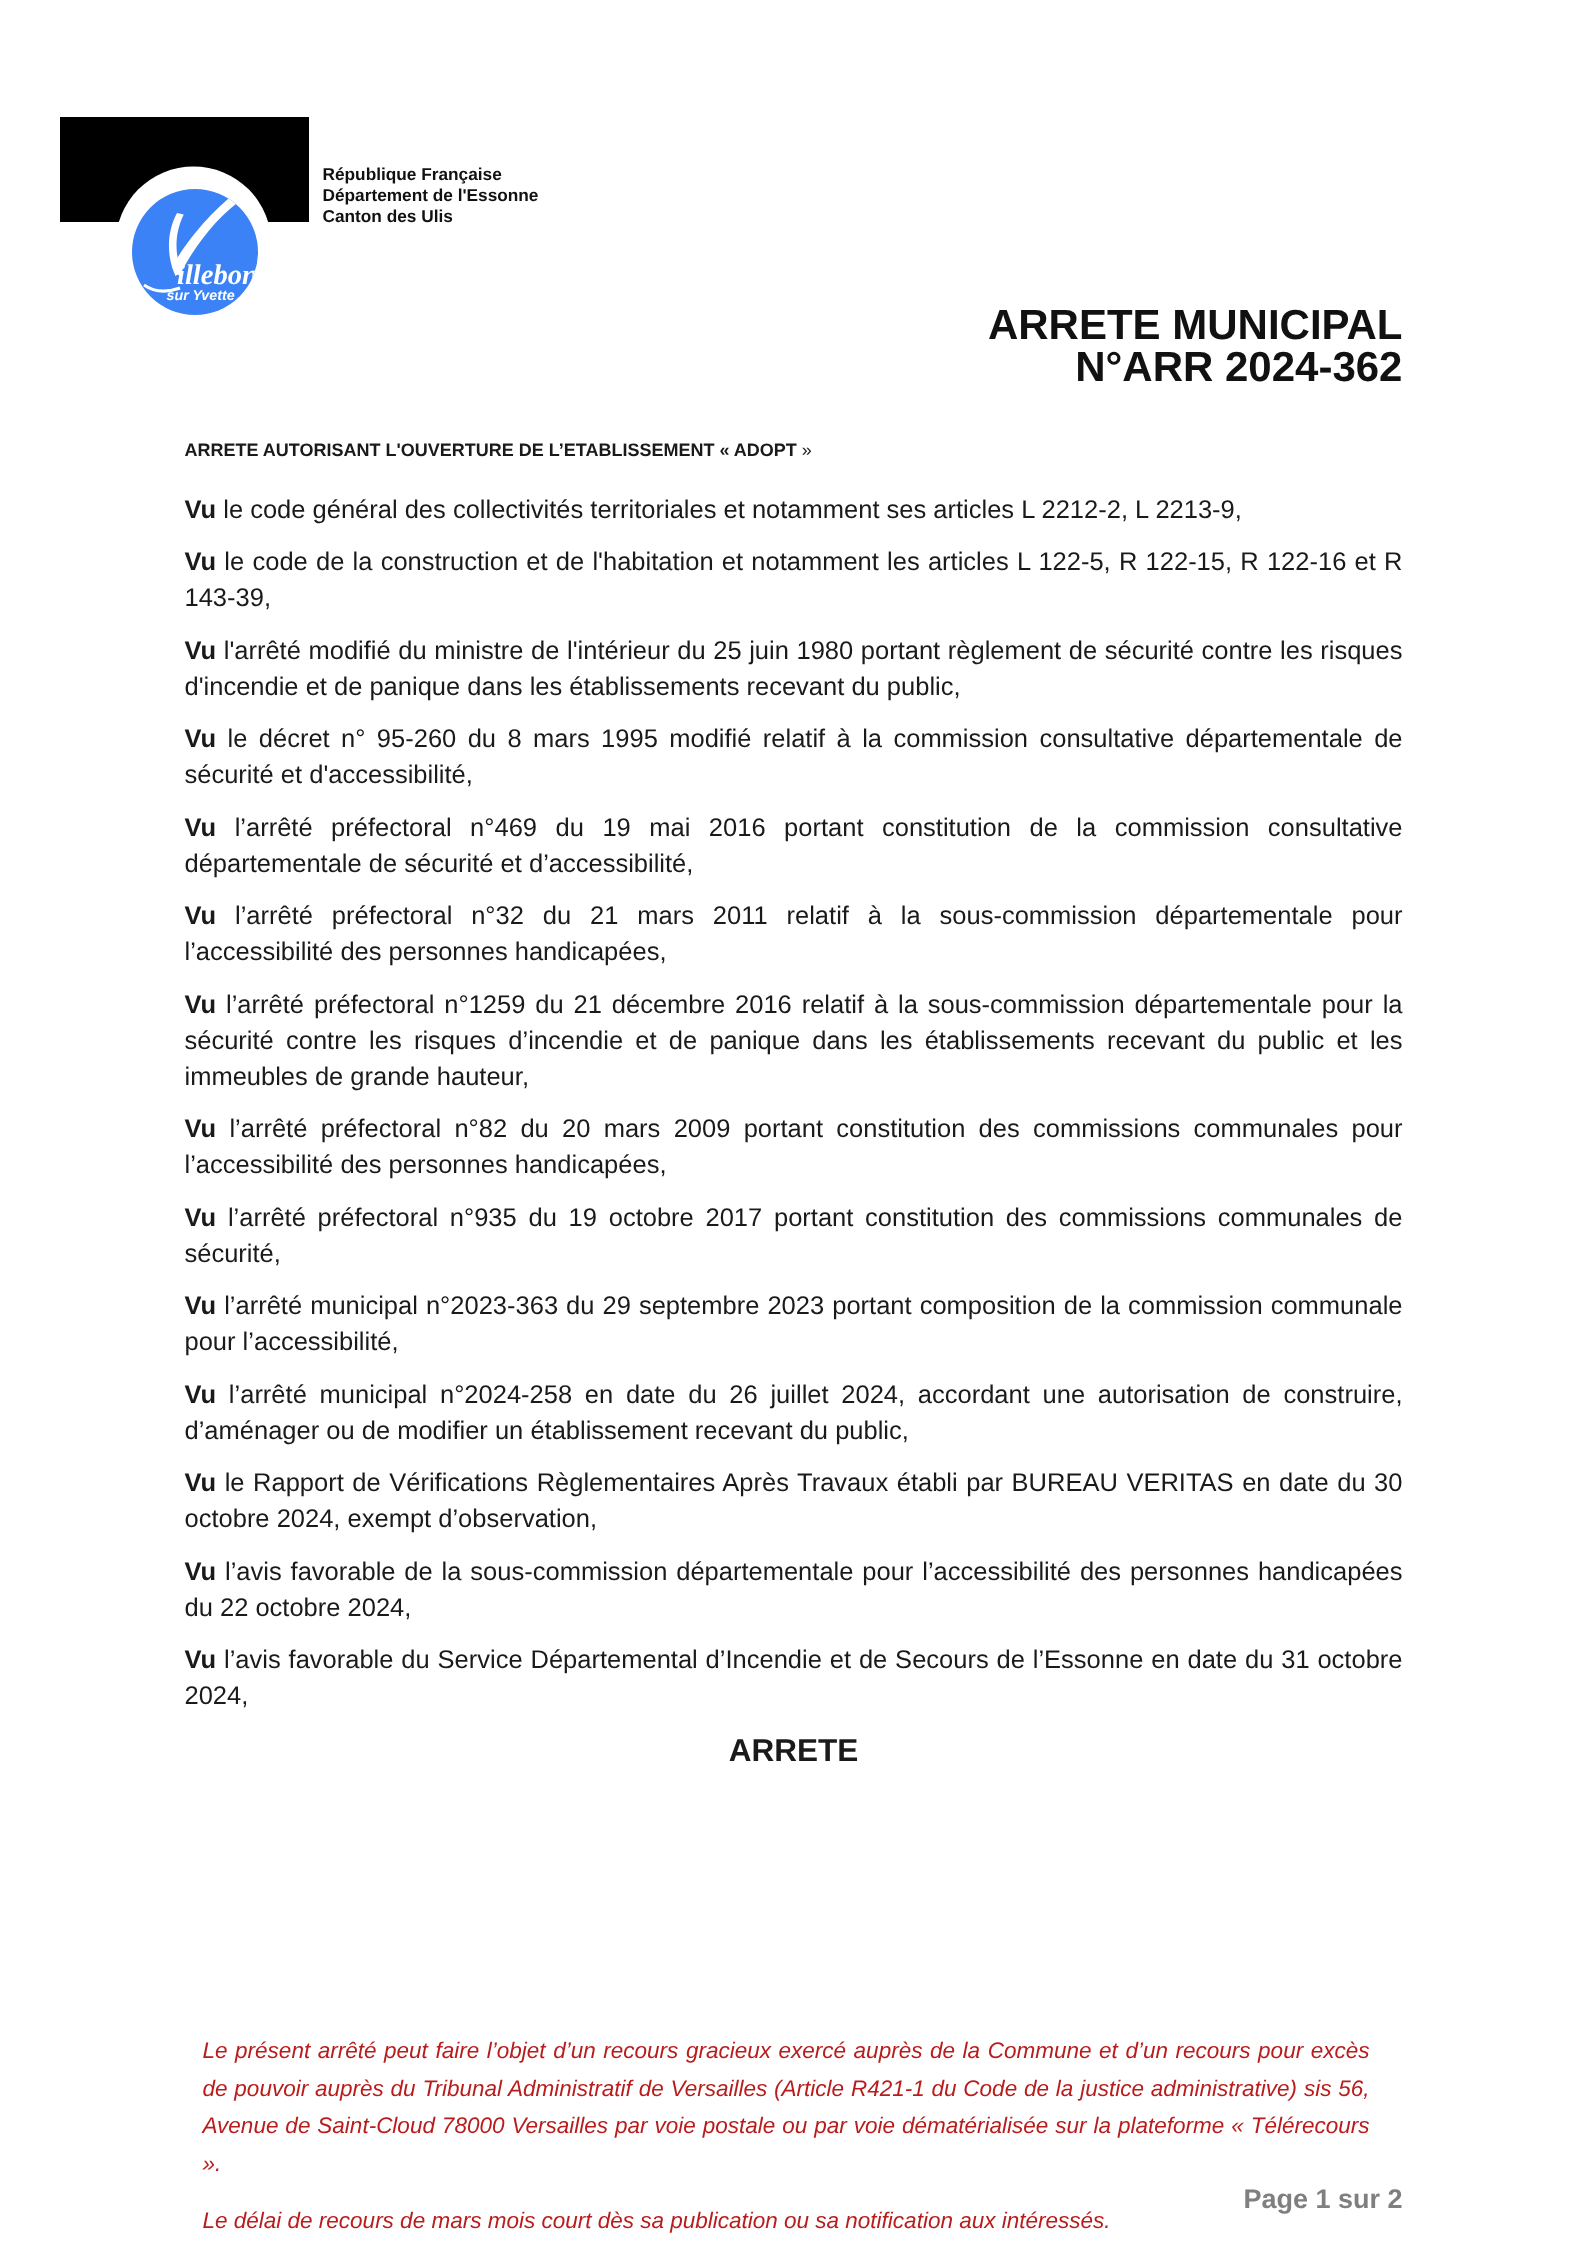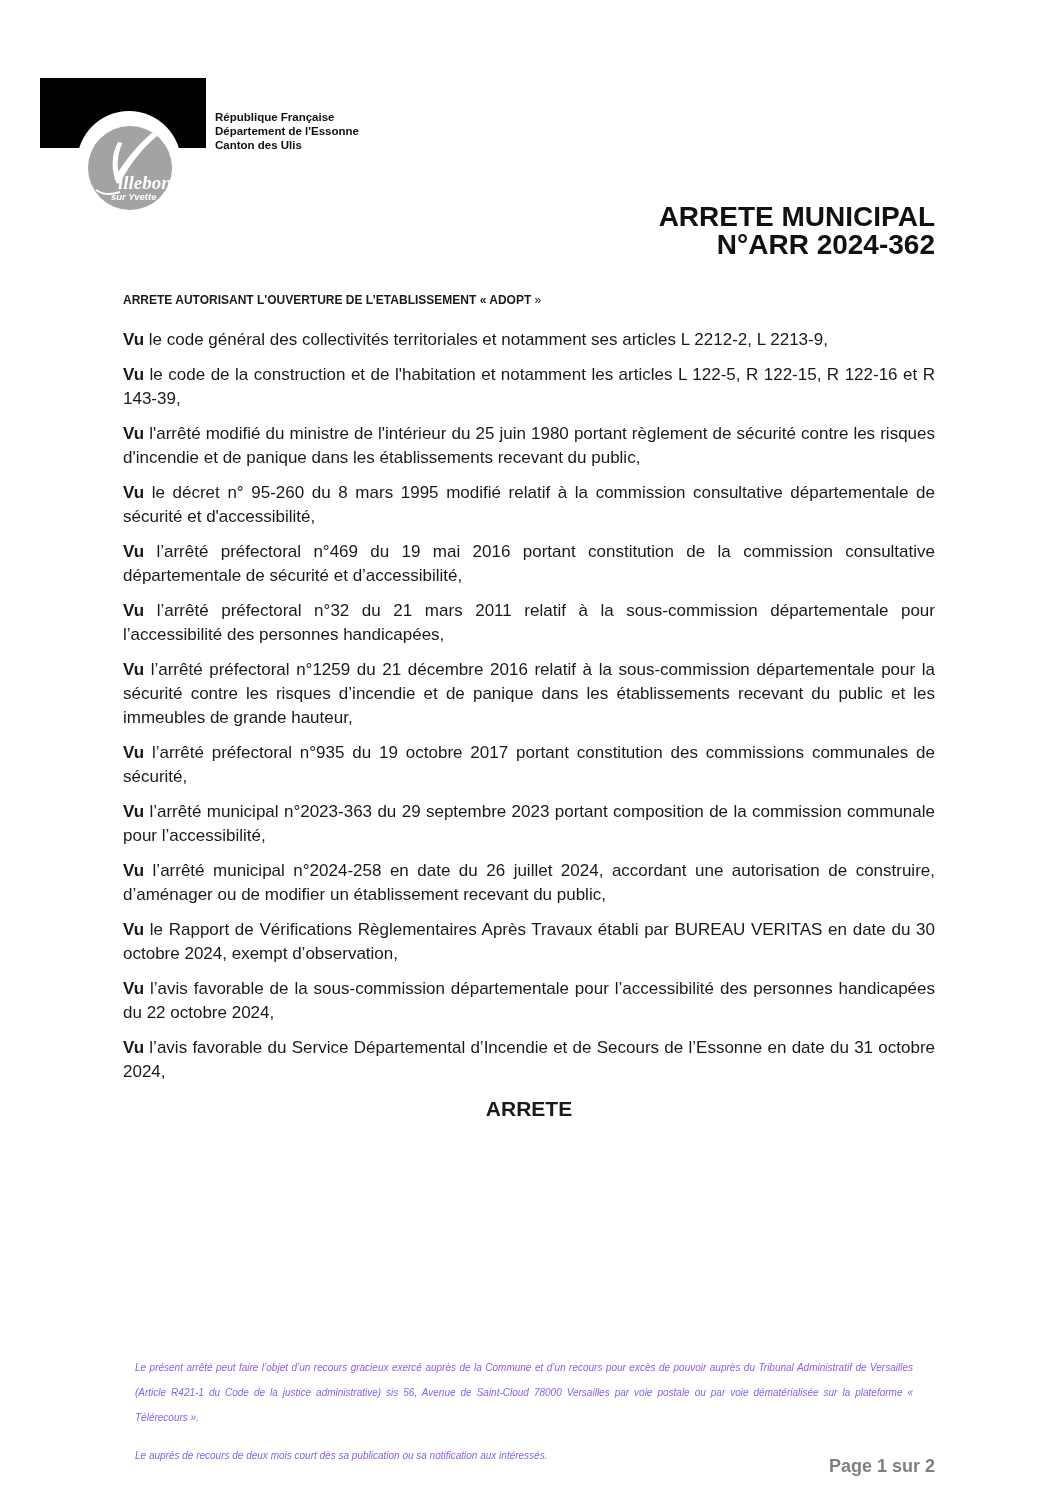--- a/index.html
+++ b/index.html
@@ -8,38 +8,38 @@
     font-family:"Liberation Sans", sans-serif;
     color:#1a1a1a;
     -webkit-font-smoothing:antialiased;
   }
   .page{position:absolute;inset:0;background:#ffffff;overflow:hidden;}
 
   
   .logo{position:absolute;left:40px;top:78px;width:180px;height:135px;}
   .logo-rect{position:absolute;left:0;top:0;width:166px;height:70px;background:#000;}
   .logo-ring{position:absolute;left:37px;top:33px;width:104px;height:104px;border-radius:50%;background:#fff;}
-  .logo-circle{position:absolute;left:48px;top:48px;width:84px;height:84px;border-radius:50%;background:#a3a3a3;overflow:hidden;}
+  .logo-circle{position:absolute;left:48px;top:48px;width:84px;height:84px;border-radius:50%;background:#3b82f6;overflow:hidden;}
   .logo-circle svg{position:absolute;left:0;top:0;}
 
   
   .org-block{position:absolute;left:215px;top:110px;font-size:11.5px;font-weight:700;line-height:14px;color:#111;}
   .title-block{position:absolute;right:123px;top:203px;text-align:right;font-size:28px;font-weight:700;line-height:28px;color:#111;}
 
   
   .doc-body{position:absolute;left:123px;right:123px;top:288px;}
   .doc-heading{margin:0 0 15px 0;font-size:12px;line-height:25px;}
   .doc-heading strong{font-weight:700;}
   .doc-heading .close-guillemet{font-weight:400;}
   .body-par{margin:0 0 11px 0;font-size:17px;line-height:24px;text-align:justify;}
   .body-par strong{font-weight:700;}
   .arrete-centered{margin:13px 0 0 0;font-size:21px;font-weight:700;text-align:center;line-height:24px;}
 
   
-  .footer-notices{position:absolute;left:135px;right:145px;top:1355px;font-style:italic;font-size:10px;line-height:25px;color:#8b5cf6;}
+  .footer-notices{position:absolute;left:135px;right:145px;top:1355px;font-style:italic;font-size:15px;line-height:25px;color:#b91c1c;}
   .notice-1{margin:0 0 13px 0;text-align:justify;}
   .notice-2{margin:0;}
   .page-number{position:absolute;right:123px;top:1456px;font-size:18px;color:#7f7f7f;font-weight:600;}
 </style>
 </head>
 <body>
 
 <div class="page">
 
   <div class="logo">
@@ -71,31 +71,32 @@
     <p class="doc-heading"><strong>ARRETE AUTORISANT L'OUVERTURE DE L’ETABLISSEMENT « ADOPT</strong> <span class="close-guillemet">»</span></p>
 
     <div>
         <p class="body-par"><strong>Vu</strong> le code général des collectivités territoriales et notamment ses articles  L 2212-2, L 2213-9,</p>
         <p class="body-par"><strong>Vu</strong> le code de la construction et de l'habitation et notamment les articles L 122-5, R 122-15, R 122-16 et R 143-39,</p>
         <p class="body-par"><strong>Vu</strong> l'arrêté modifié du ministre de l'intérieur du 25 juin 1980 portant règlement de sécurité contre les risques d'incendie et de panique dans les établissements recevant du public,</p>
         <p class="body-par"><strong>Vu</strong> le décret n° 95-260 du 8 mars 1995 modifié relatif à la commission consultative départementale de sécurité et d'accessibilité,</p>
         <p class="body-par"><strong>Vu</strong> l’arrêté préfectoral n°469 du 19 mai 2016 portant constitution de la commission consultative départementale de sécurité et d’accessibilité,</p>
         <p class="body-par"><strong>Vu</strong> l’arrêté préfectoral n°32 du 21 mars 2011 relatif à la sous-commission départementale pour l’accessibilité des personnes handicapées,</p>
         <p class="body-par"><strong>Vu</strong> l’arrêté préfectoral n°1259 du 21 décembre 2016 relatif à la sous-commission départementale pour la sécurité contre les risques d’incendie et de panique dans les établissements recevant du public et les immeubles de grande hauteur,</p>
+        <p class="body-par"><strong>Vu</strong> l’arrêté préfectoral n°82 du 20 mars 2009 portant constitution des commissions communales pour l’accessibilité des personnes handicapées,</p>
         <p class="body-par"><strong>Vu</strong> l’arrêté préfectoral n°935 du 19 octobre 2017 portant constitution des commissions communales de sécurité,</p>
         <p class="body-par"><strong>Vu</strong> l’arrêté municipal n°2023-363 du 29 septembre 2023 portant composition de la commission communale pour l’accessibilité,</p>
         <p class="body-par"><strong>Vu</strong> l’arrêté municipal n°2024-258 en date du 26 juillet 2024, accordant une autorisation de construire, d’aménager ou de modifier un établissement recevant du public,</p>
         <p class="body-par"><strong>Vu</strong> le Rapport de Vérifications Règlementaires Après Travaux établi par BUREAU VERITAS en date du 30 octobre 2024, exempt d’observation,</p>
         <p class="body-par"><strong>Vu</strong> l’avis favorable de la sous-commission départementale pour l’accessibilité des personnes handicapées du 22 octobre 2024,</p>
         <p class="body-par"><strong>Vu</strong> l’avis favorable du Service Départemental d’Incendie et de Secours de l’Essonne en date du 31 octobre 2024,</p>
       </div>
 
     <p class="arrete-centered">ARRETE</p>
   </div>
 
   <div class="footer-notices">
     <p class="notice-1">Le présent arrêté peut faire l’objet d’un recours gracieux exercé auprès de la Commune et d’un recours pour excès de pouvoir auprès du Tribunal Administratif de Versailles (Article R421-1 du Code de la justice administrative) sis 56, Avenue de Saint-Cloud 78000 Versailles par voie postale ou par voie dématérialisée sur la plateforme «  Télérecours ».</p>
-    <p class="notice-2">Le auprès de recours de deux mois court dès sa publication ou sa notification aux intéressés.</p>
+    <p class="notice-2">Le délai de recours de mars mois court dès sa publication ou sa notification aux intéressés.</p>
   </div>
 
   <div class="page-number">Page 1 sur 2</div>
 
 </div>
 
 </body></html>

